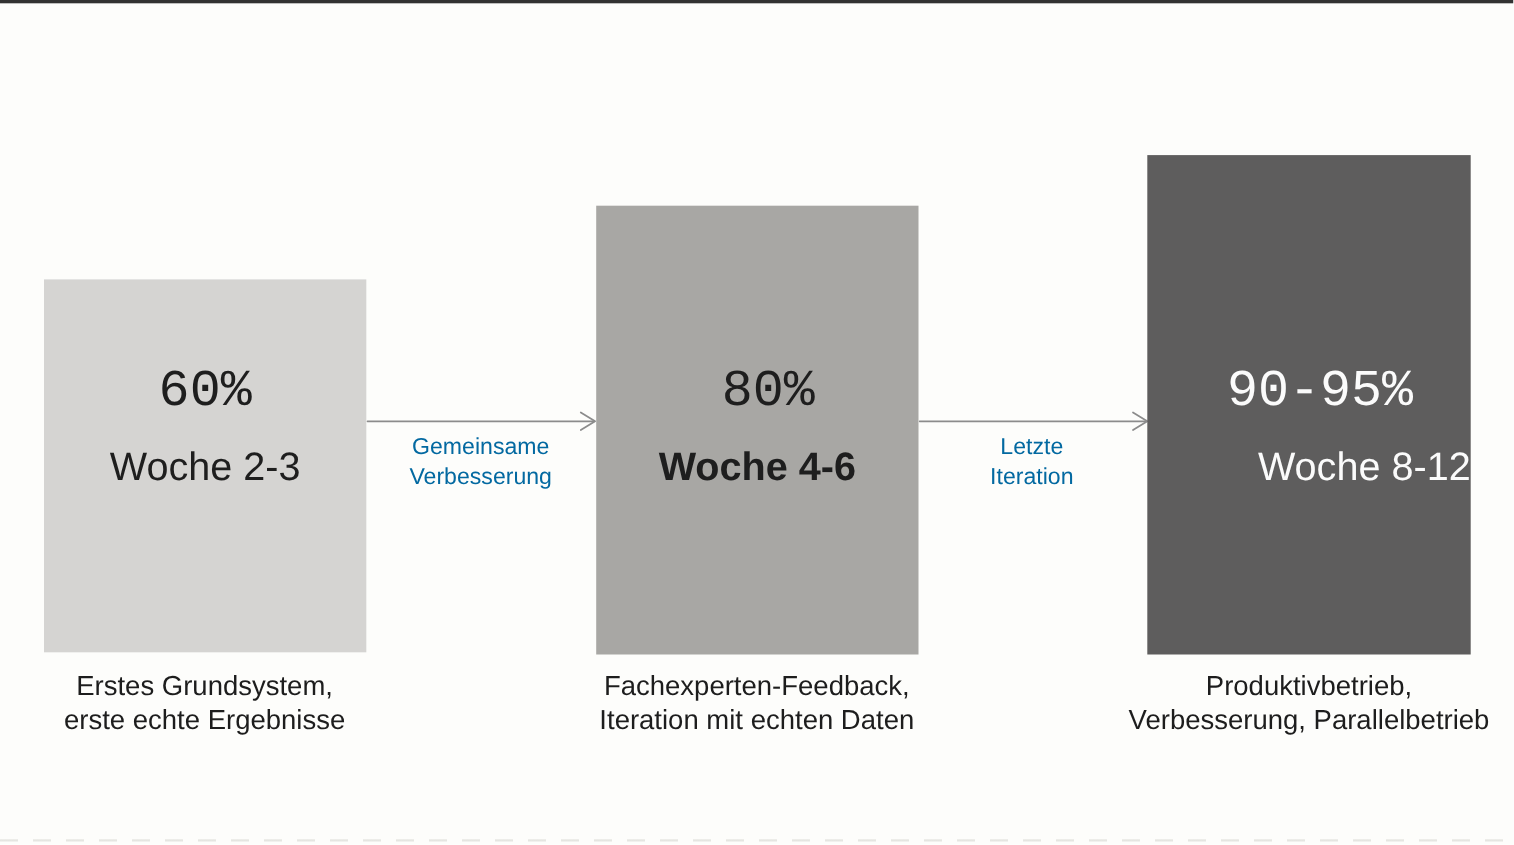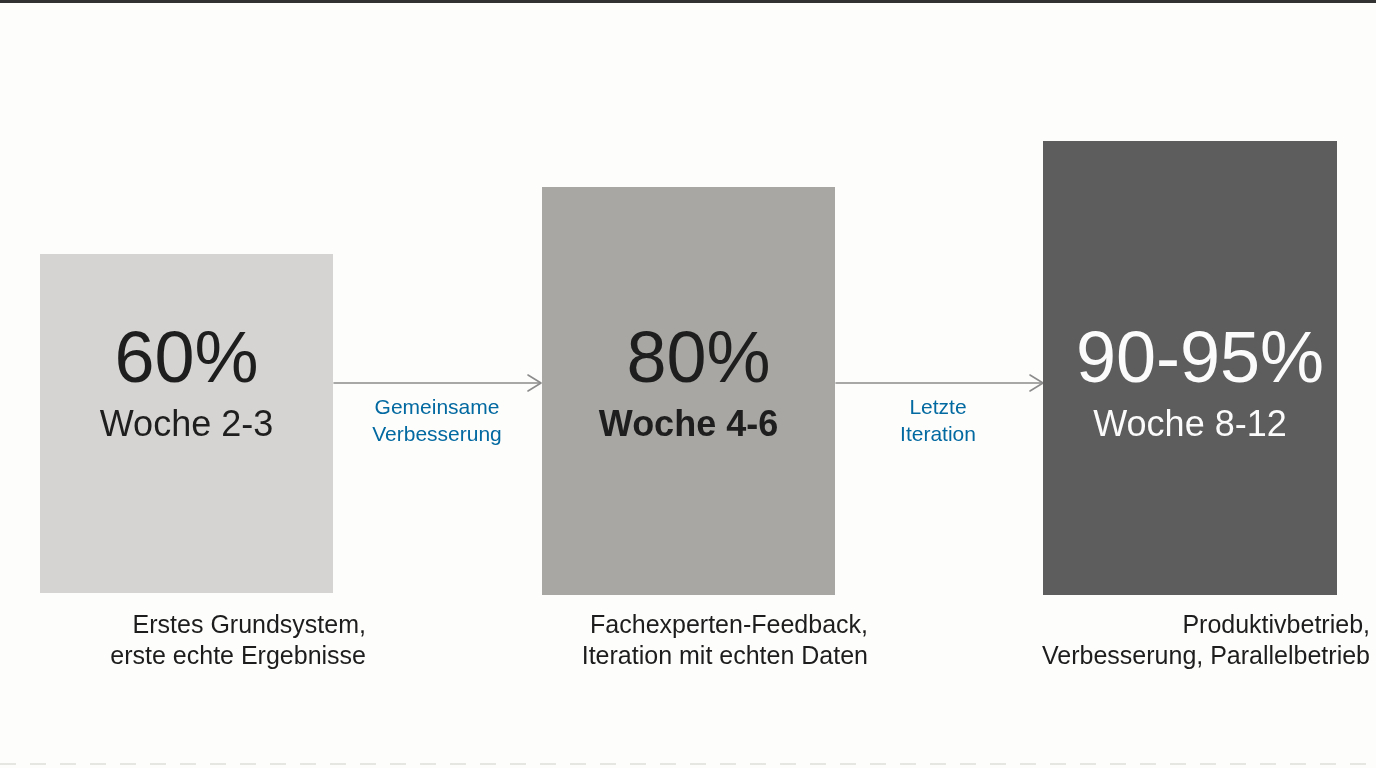--- a/index.html
+++ b/index.html
@@ -32,44 +32,44 @@
   .box {
     position: absolute;
   }
   .s1 { left: 40px;   top: 254px; width: 293px; height: 339px; }
   .s2 { left: 542px;  top: 187px; width: 293px; height: 408px; }
   .s3 { left: 1043px; top: 141px; width: 294px; height: 454px; }
 
   .pct {
     position: absolute; left: 0; right: 0;
     text-align: center;
-    font-size: 72px;
+    font-size: 47px;
     font-weight: 400;
-    height: 80px; line-height: 80px;
+    height: 80px; line-height: 80px; font-family: Liberation Mono, monospace;
   }
   .s1 .pct { top: 63px; }
   .s2 .pct { top: 130px; padding-left: 20px; }
   .s3 .pct { top: 176px; margin-left: 20px; }
 
   .week {
     position: absolute; left: 0; right: 0;
     text-align: center;
     font-size: 36px;
     font-weight: 400;
     height: 40px; line-height: 40px;
   }
   .s1 .week { top: 150px; }
   .s2 .week { top: 217px; font-weight: bold; }
-  .s3 .week { top: 263px; }
+  .s3 .week { top: 263px; text-align: right; }
 
   .caption {
     position: absolute;
     top: 609px;
     width: 360px;
-    text-align: right;
+    text-align: center;
     font-size: 25px;
     line-height: 31px;
     color: #1d1d1d;
   }
   .c1 { left: 6px; }
   .c2 { left: 508px; }
   .c3 { left: 1010px; }
 
   .arrow { position: absolute; top: 372px; }
   .a1 { left: 333px; }

